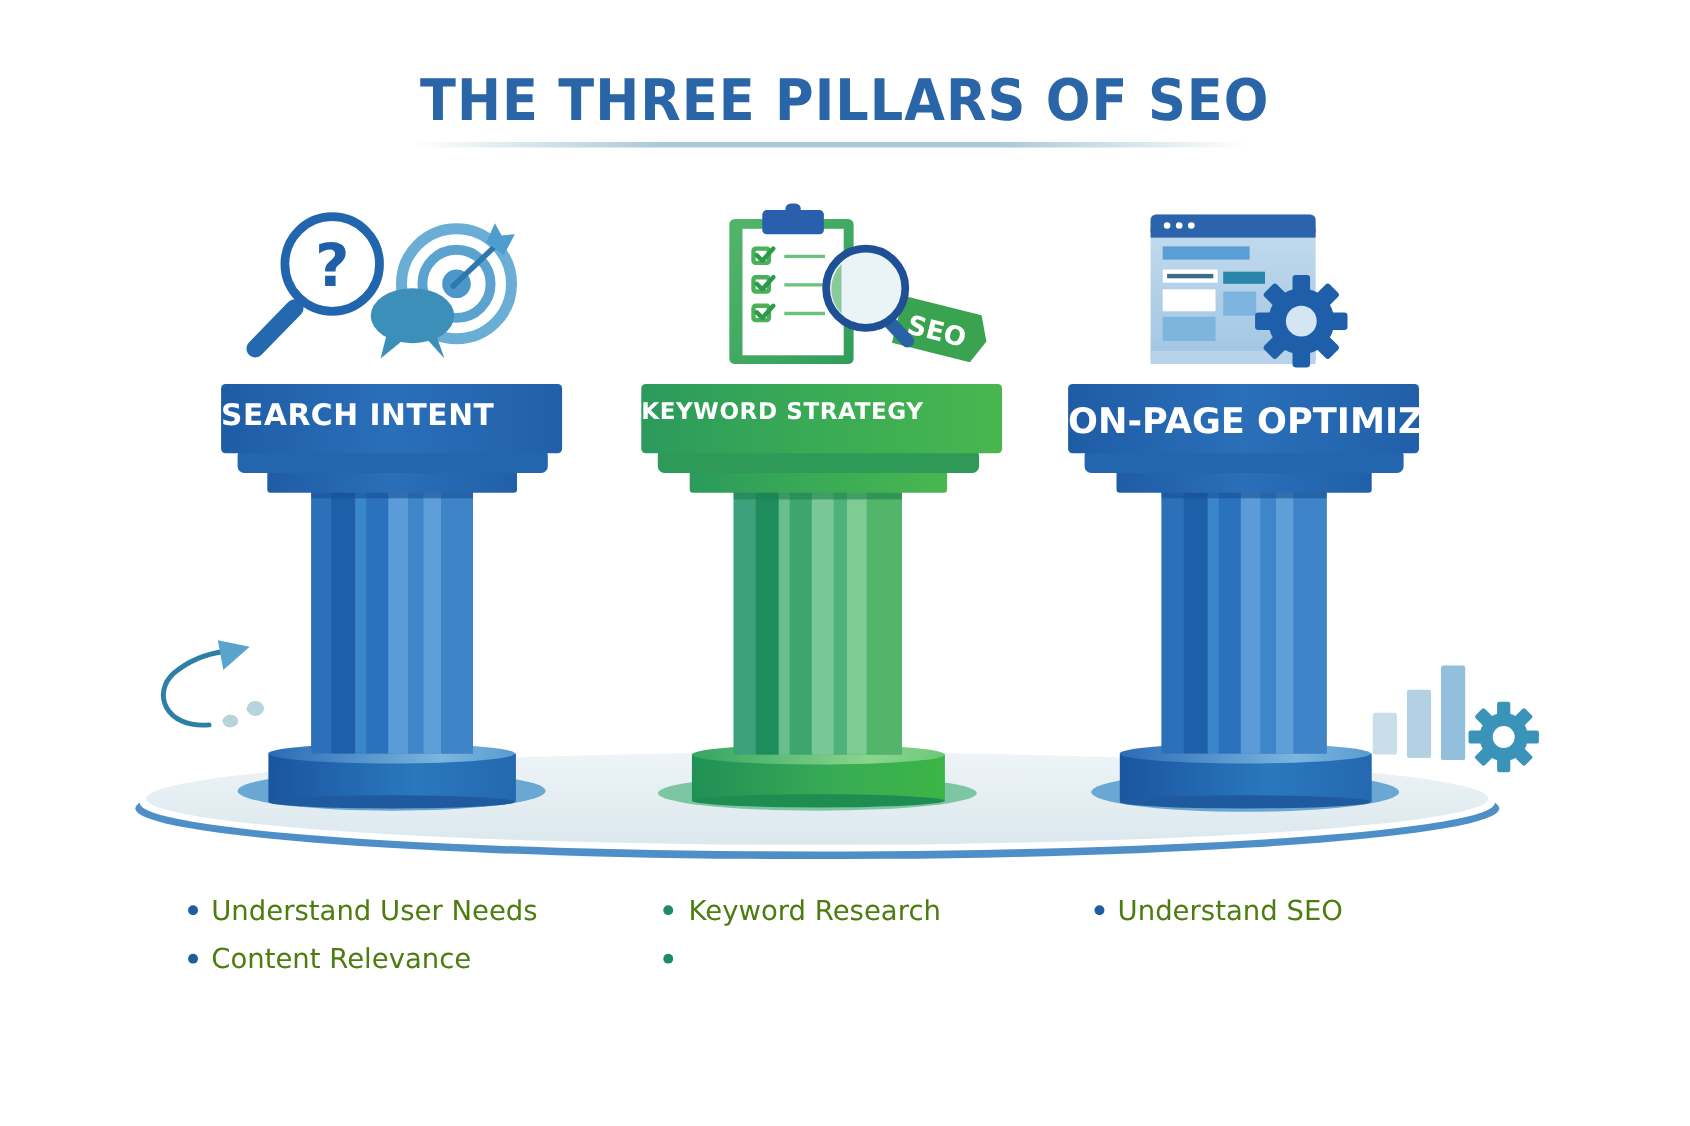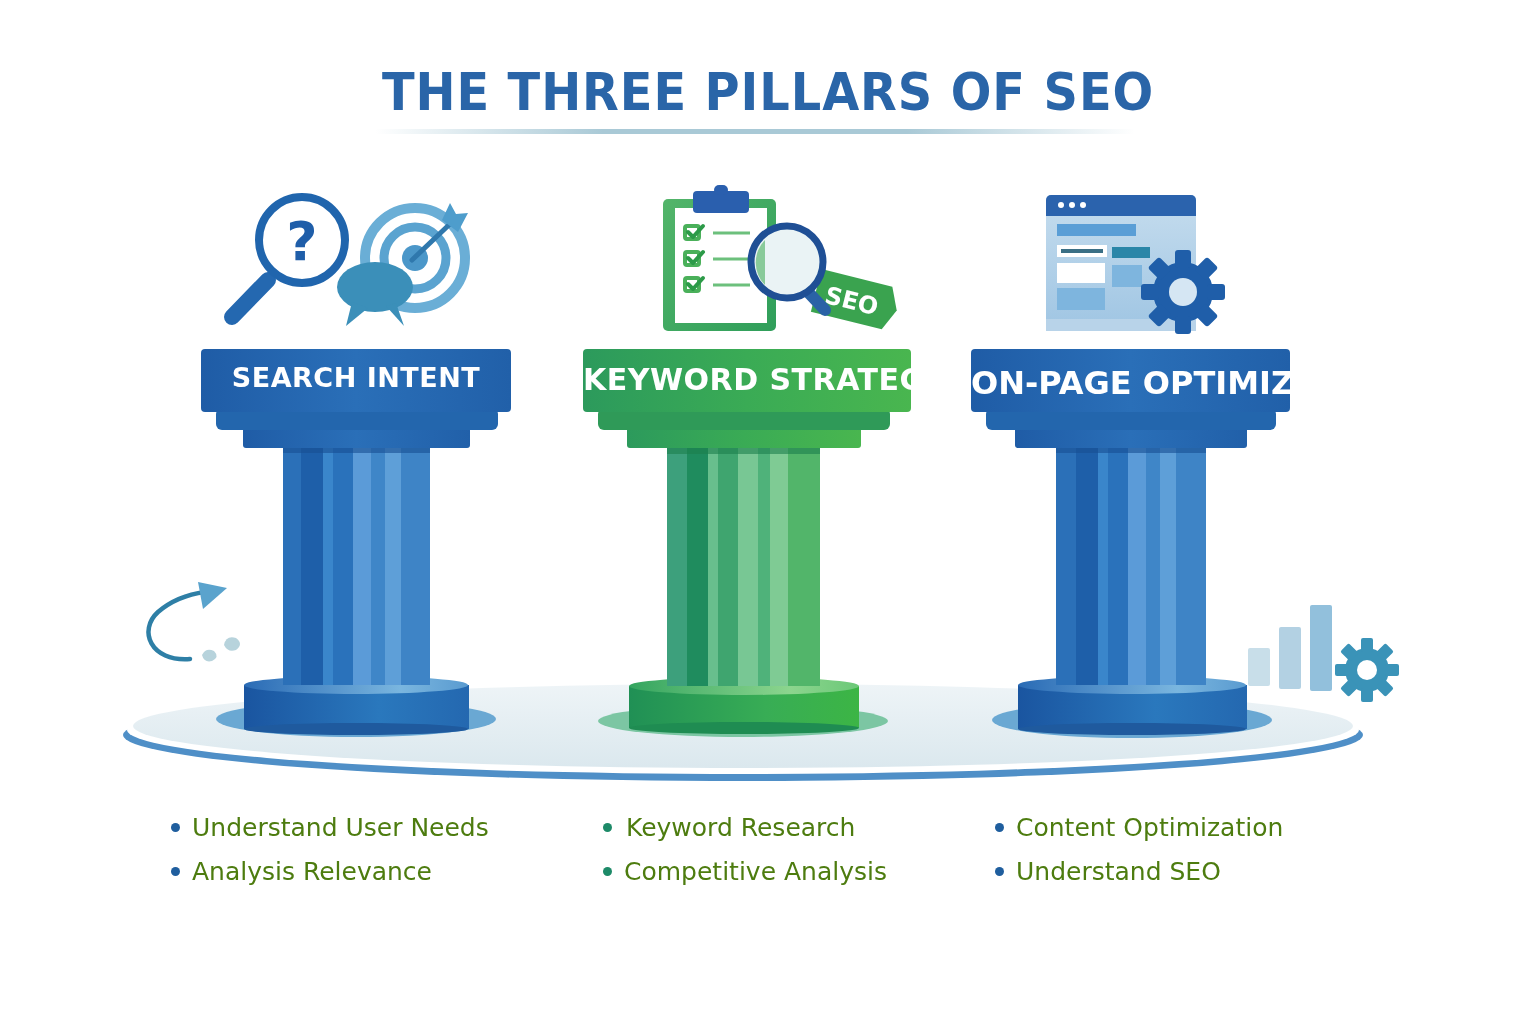--- a/index.html
+++ b/index.html
@@ -20,21 +20,21 @@
   .title-rule {
     position: absolute; left: 375px; top: 129px; width: 760px; height: 5px;
     background: linear-gradient(90deg, rgba(160,195,210,0) 0%, #a9c9d6 30%, #a9c9d6 70%, rgba(160,195,210,0) 100%);
     border-radius: 3px;
   }
   .stage { position: absolute; left: 0; top: 0; width: 1536px; height: 1024px; }
 
   .cap-label {
     position: absolute; color: #ffffff; font-weight: bold;
     font-family: "DejaVu Sans", sans-serif;
-    text-align: center; white-space: nowrap;
+    white-space: nowrap;
     letter-spacing: 0.5px;
   }
 
   .bullets { position: absolute; top: 805px; }
   .bullet-item {
     display: flex; align-items: center; height: 44px;
     font-family: "DejaVu Sans", sans-serif;
     font-size: 25px; color: #4d7c0f;
   }
   .dot { width: 9px; height: 9px; border-radius: 50%; margin-right: 12px; flex: none; }
@@ -263,47 +263,42 @@
       <rect x="-8" y="-42" width="16" height="18" rx="3" transform="rotate(180)"></rect>
       <rect x="-8" y="-42" width="16" height="18" rx="3" transform="rotate(225)"></rect>
       <rect x="-8" y="-42" width="16" height="18" rx="3" transform="rotate(270)"></rect>
       <rect x="-8" y="-42" width="16" height="18" rx="3" transform="rotate(315)"></rect>
     </g>
     <circle r="14" fill="#d5e6f3"></circle>
   </g>
 </svg>
 
 <div class="cap-label" style="left:201px; top:362px; width:310px; font-size:27px;">SEARCH INTENT</div>
-<div class="cap-label" style="left:583px; top:362px; width:328px; font-size:30px;">KEYWORD STRATEGY</div>
+<div class="cap-label" style="left:583px; top:362px; width:328px; font-size:21px;">KEYWORD STRATEGY</div>
 <div class="cap-label" style="left:971px; top:364px; width:319px; font-size:32px; letter-spacing:0;">ON-PAGE OPTIMIZATION</div>
 
 <div class="bullets" style="left:171px;">
   <div class="bullet-item">
     <span class="dot" style="background:#1f5e9e"></span>
     <span>Understand User Needs</span>
   </div>
   <div class="bullet-item">
     <span class="dot" style="background:#1f5e9e"></span>
-    <span>Analysis Relevance</span>
+    <span>Content Relevance</span>
   </div>
 </div>
 
 <div class="bullets" style="left:603px;">
   <div class="bullet-item">
     <span class="dot" style="background:#1d8a68; margin-right:14px;"></span>
     <span>Keyword Research</span>
   </div>
   <div class="bullet-item">
     <span class="dot" style="background:#1d8a68"></span>
-    <span>Competitive Analysis</span>
   </div>
 </div>
 
 <div class="bullets" style="left:995px;">
-  <div class="bullet-item">
-    <span class="dot" style="background:#1f5e9e"></span>
-    <span>Content Optimization</span>
-  </div>
   <div class="bullet-item">
     <span class="dot" style="background:#1f5e9e"></span>
     <span>Understand SEO</span>
   </div>
 </div>
 
 </body></html>

